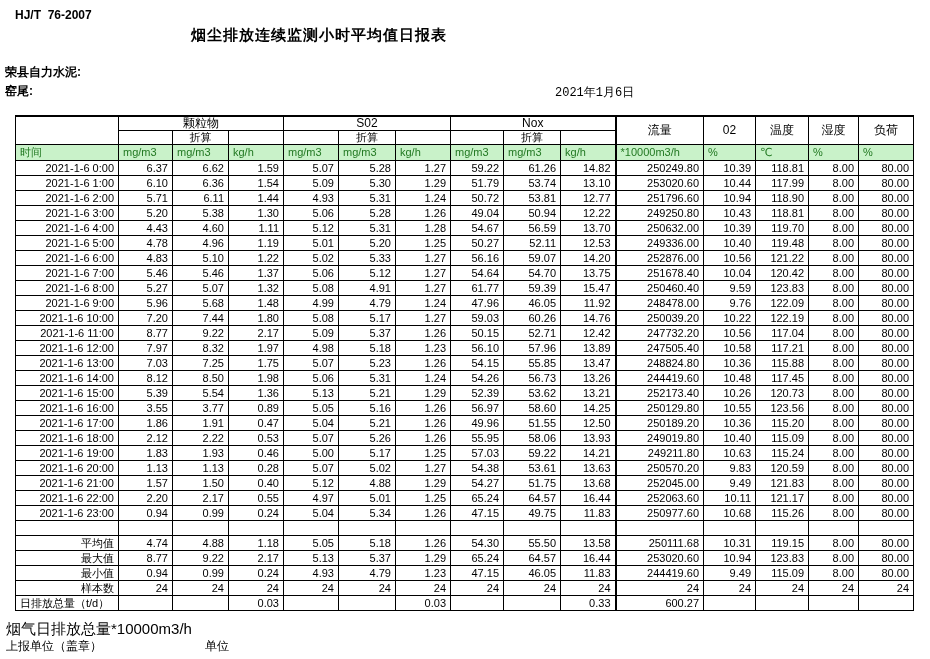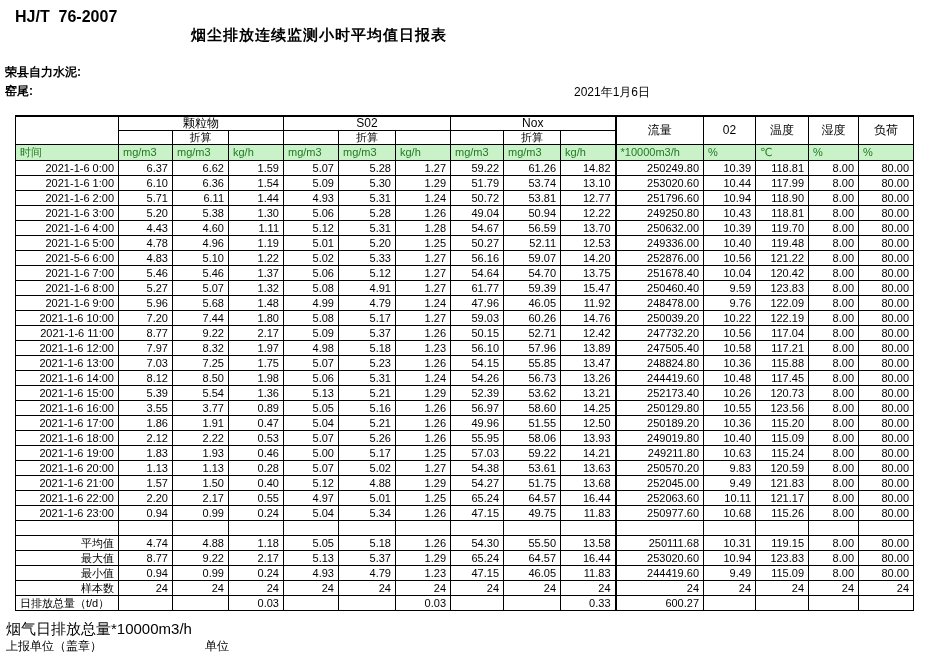--- a/index.html
+++ b/index.html
@@ -1,22 +1,22 @@
 <!DOCTYPE html>
 <html><head>
 <meta charset="utf-8">
 <style>
   html,body{margin:0;padding:0;background:#fff;}
   .sheet{position:relative;width:930px;height:659px;background:#ffffff;
          font-family:"Liberation Sans","DejaVu Sans",sans-serif;color:#000;overflow:hidden;}
-  .hdr-standard{position:absolute;left:15px;top:8px;font-size:16px;font-weight:bold;white-space:pre;}
+  .hdr-standard{position:absolute;left:15px;top:8px;font-size:12px;font-weight:bold;white-space:pre;}
   .hdr-title{position:absolute;left:191px;top:26px;font-size:15px;font-weight:bold;letter-spacing:1px;}
   .hdr-company{position:absolute;left:5px;top:64px;font-size:12px;font-weight:bold;}
   .hdr-station{position:absolute;left:5px;top:83px;font-size:12px;font-weight:bold;}
-  .hdr-date{position:absolute;left:574px;top:84px;font-size:12px;}
+  .hdr-date{position:absolute;left:555px;top:84px;font-size:12px;font-family:Liberation Mono, monospace;}
   table.report{position:absolute;left:15px;top:115px;width:898px;border-collapse:collapse;
                table-layout:fixed;font-size:11px;border-top:2px solid #000;}
   .report th,.report td{border:1px solid #000;padding:0 4px;height:13px;line-height:13px;
                overflow:hidden;white-space:nowrap;font-weight:normal;}
   .report thead th{text-align:center;font-size:12px;}
   .report thead tr.sub th{font-size:11px;}
   .report tr.units td{background:#c9f2c9;color:#217821;font-size:11px;height:15px;line-height:15px;}
   .report tbody td{height:14px;line-height:14px;}
   .report tbody tr.data-row td{height:14px;}
   .num{text-align:right;}
@@ -195,21 +195,21 @@
           <td class="num">50.27</td>
           <td class="num">52.11</td>
           <td class="num">12.53</td>
           <td class="num flow-col">249336.00</td>
           <td class="num">10.40</td>
           <td class="num">119.48</td>
           <td class="num">8.00</td>
           <td class="num">80.00</td>
         </tr>
         <tr class="data-row">
-          <td class="num time">2021-5-6 6:00</td>
+          <td class="num time">2021-1-6 6:00</td>
           <td class="num">4.83</td>
           <td class="num">5.10</td>
           <td class="num">1.22</td>
           <td class="num">5.02</td>
           <td class="num">5.33</td>
           <td class="num">1.27</td>
           <td class="num">56.16</td>
           <td class="num">59.07</td>
           <td class="num">14.20</td>
           <td class="num flow-col">252876.00</td>

